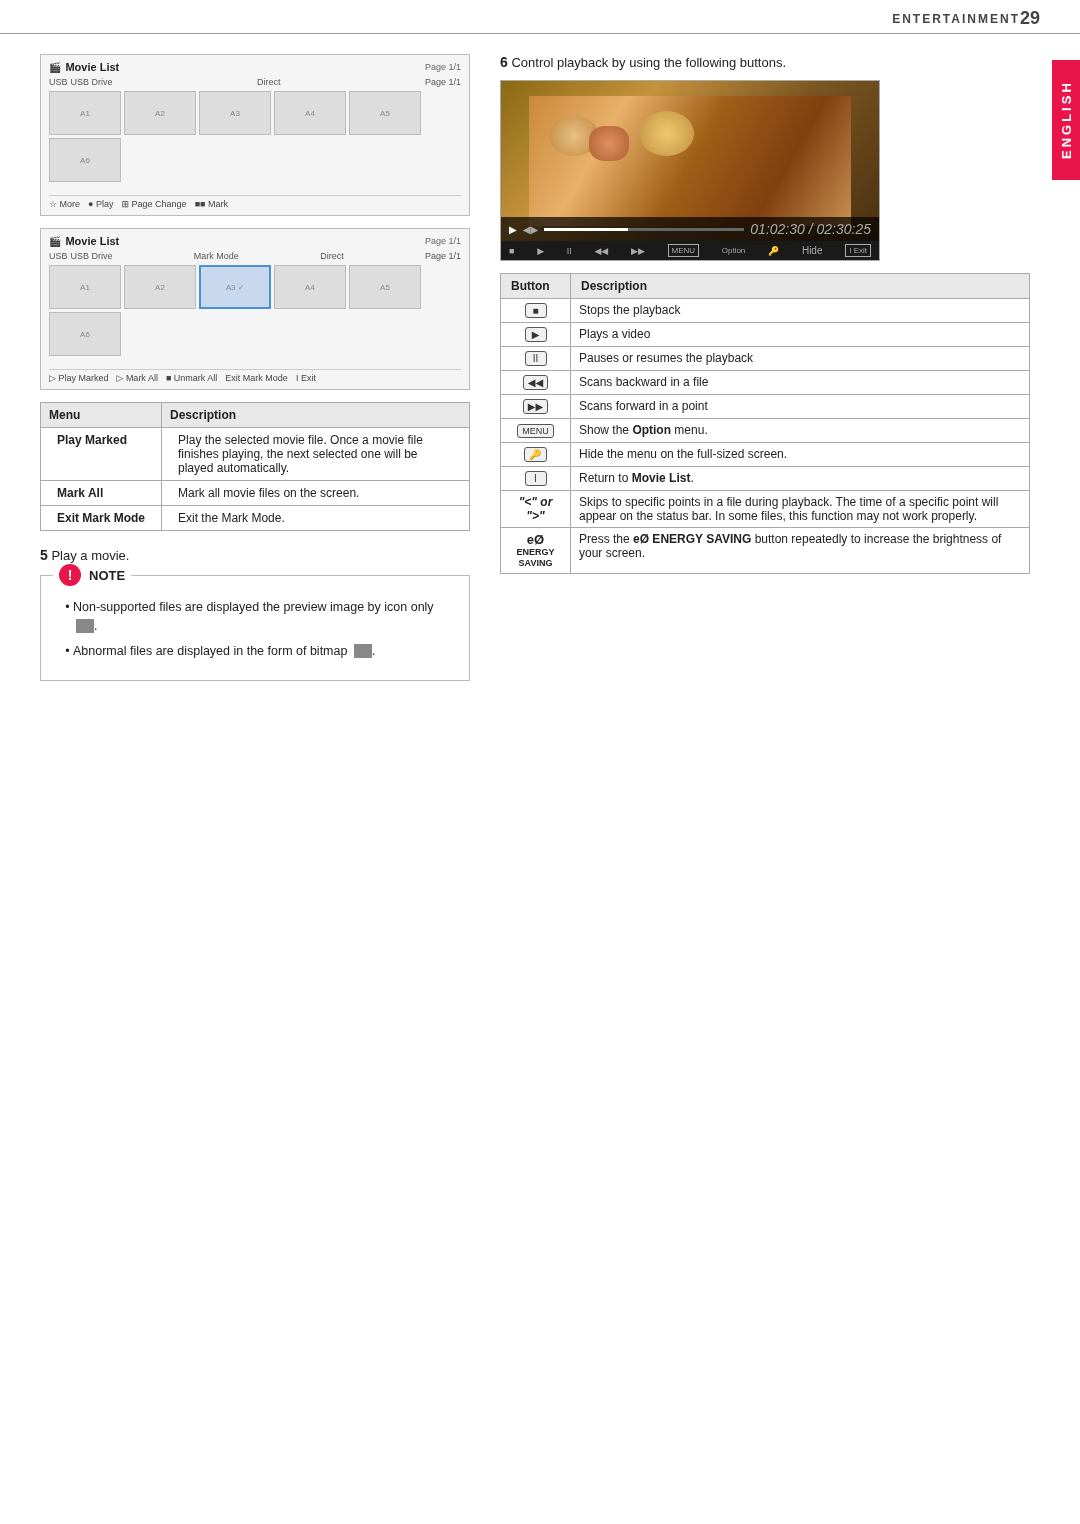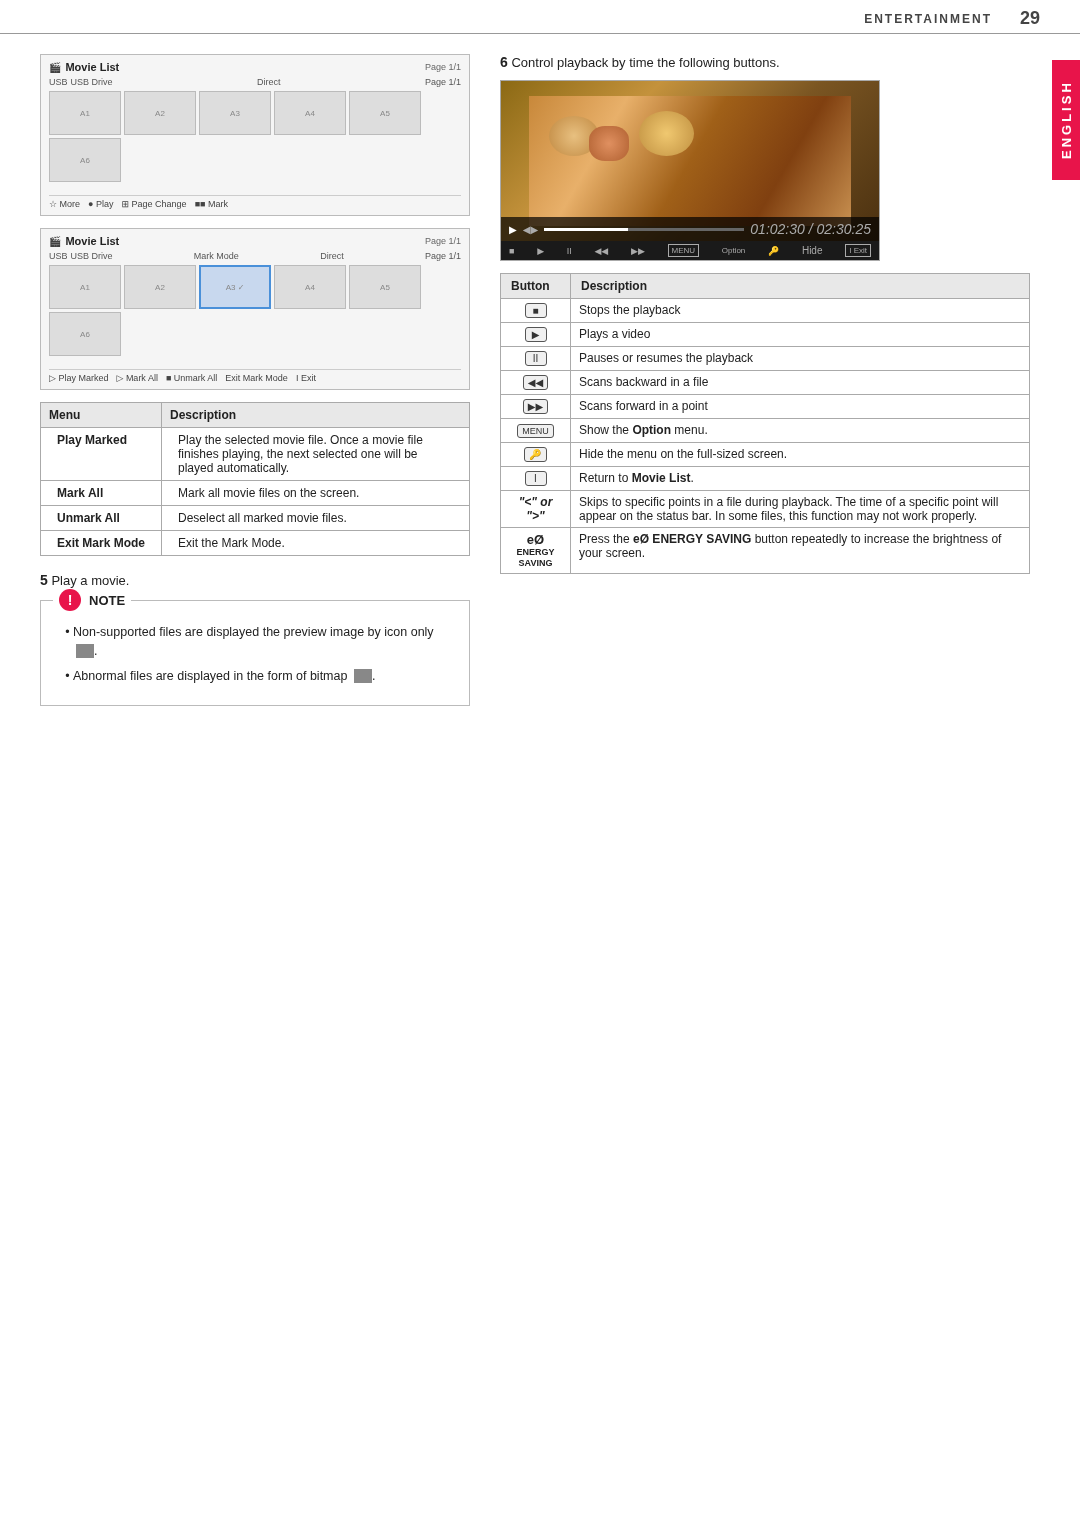--- a/index.html
+++ b/index.html
@@ -14,34 +14,32 @@
       overflow: hidden;
     }
 
     
     .header {
       display: flex;
       justify-content: flex-end;
       align-items: center;
       padding: 8px 40px 4px 40px;
       border-bottom: 1px solid #999;
-      gap: 20px;
     }
     .header-title {
       font-size: 12px;
       font-weight: bold;
       letter-spacing: 2px;
       color: #444;
       text-transform: uppercase;
     }
     .header-num {
       font-size: 18px;
       font-weight: bold;
       color: #444;
-      margin-left: 8px;
     }
 
     
     .side-tab {
       position: absolute;
       right: 0;
       top: 60px;
       width: 28px;
       background: #e8144a;
       color: #fff;
@@ -409,24 +407,20 @@
       <tbody>
         <tr>
           <td>Play Marked</td>
           <td>Play the selected movie file. Once a movie file finishes playing, the next selected one will be played automatically.</td>
         </tr>
         <tr>
           <td>Mark All</td>
           <td>Mark all movie files on the screen.</td>
         </tr>
         <tr>
-          <td>Unmark All</td>
-          <td>Deselect all marked movie files.</td>
-        </tr>
-        <tr>
           <td>Exit Mark Mode</td>
           <td>Exit the Mark Mode.</td>
         </tr>
       </tbody>
     </table>
 
     <div class="step5">
       <span class="step">5</span>
       <span>Play a movie.</span>
     </div>
@@ -441,21 +435,21 @@
         <li>Abnormal files are displayed in the form of bitmap <span class="inline-icon"></span>.</li>
       </ul>
     </div>
 
   </div>
 
   <div class="right-col">
 
     <div style="margin-bottom:10px;">
       <span class="step">6</span>
-      <span> Control playback by time the following buttons.</span>
+      <span> Control playback by using the following buttons.</span>
     </div>
 
     <div class="playback-box">
       <div class="pb-image">
         <div class="pb-image-inner">
 
           <div style="width:100%;height:100%;background:linear-gradient(120deg,#c8883a 0%,#e8b06a 25%,#a06018 50%,#804010 75%,#c89050 100%);position:relative;">
             <div style="position:absolute;top:20px;left:20px;width:50px;height:40px;background:radial-gradient(circle,#e8c080,#c08840);border-radius:50%;"></div>
             <div style="position:absolute;top:30px;left:60px;width:40px;height:35px;background:radial-gradient(circle,#e09060,#b06030);border-radius:40%;"></div>
             <div style="position:absolute;top:15px;left:110px;width:55px;height:45px;background:radial-gradient(circle,#f0c870,#c09040);border-radius:50%;"></div>

